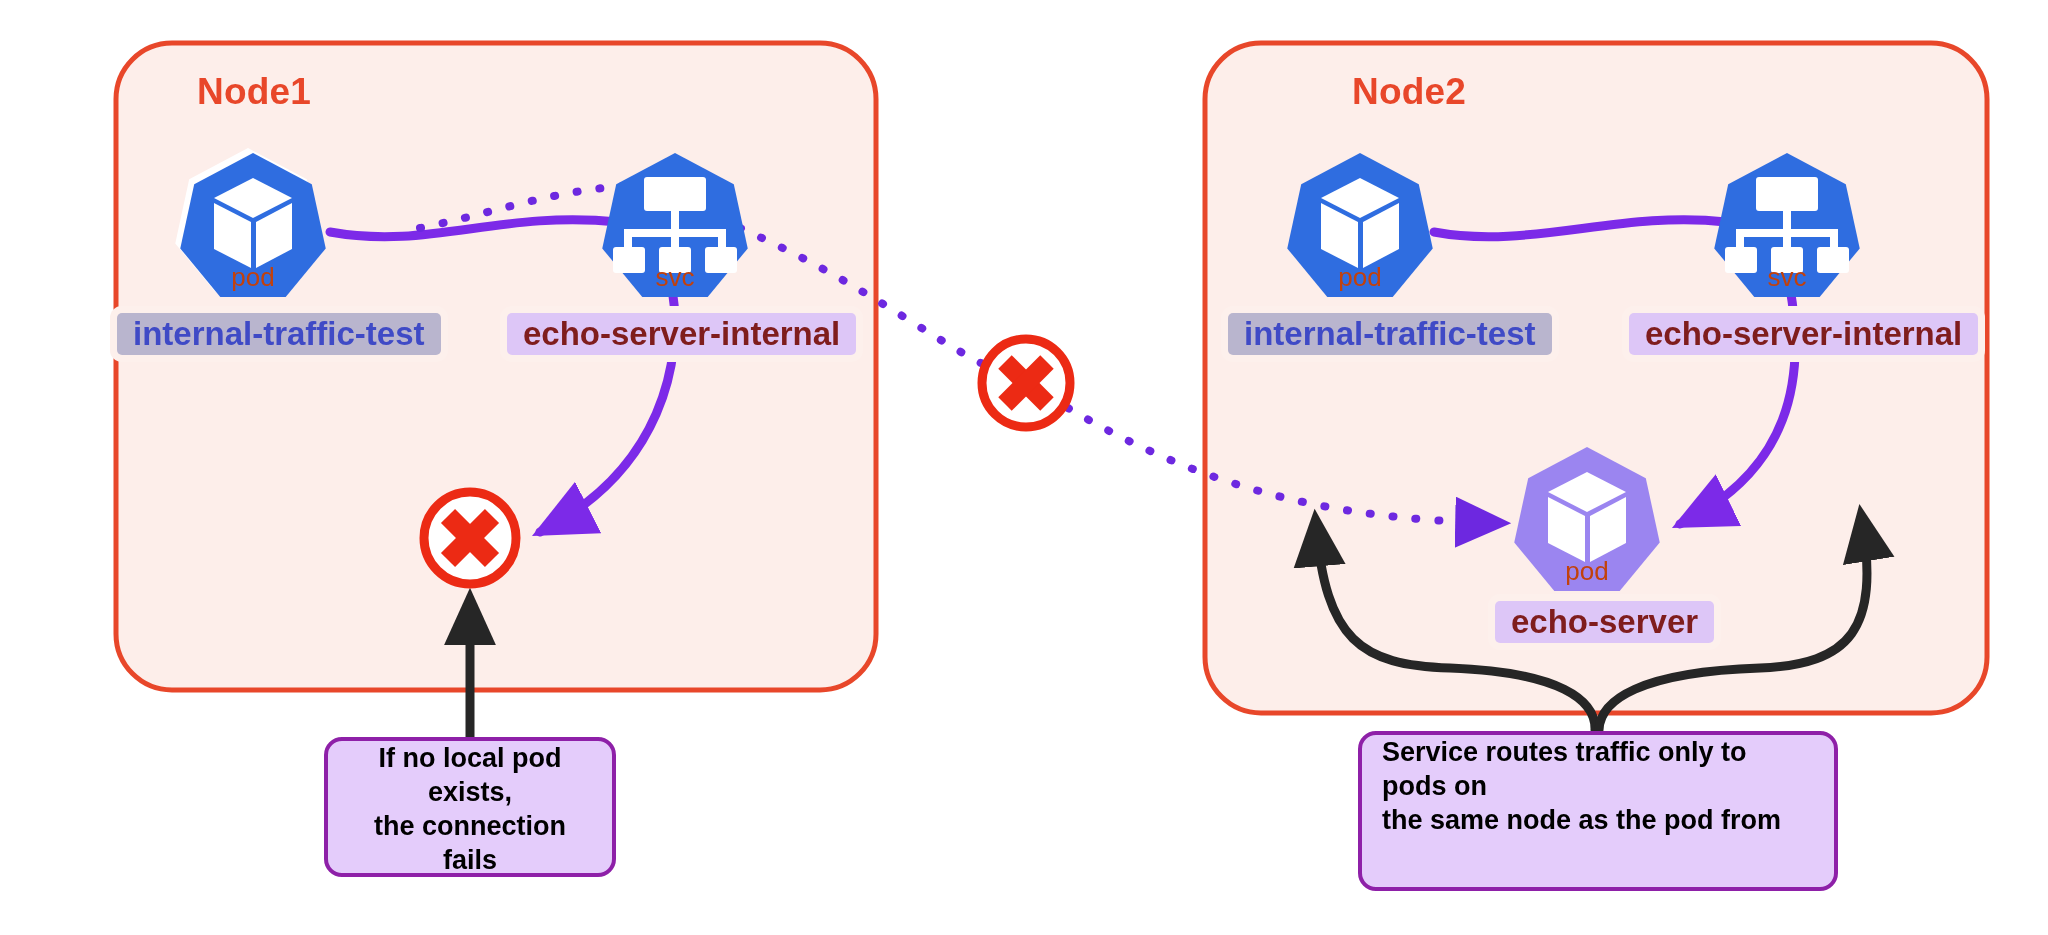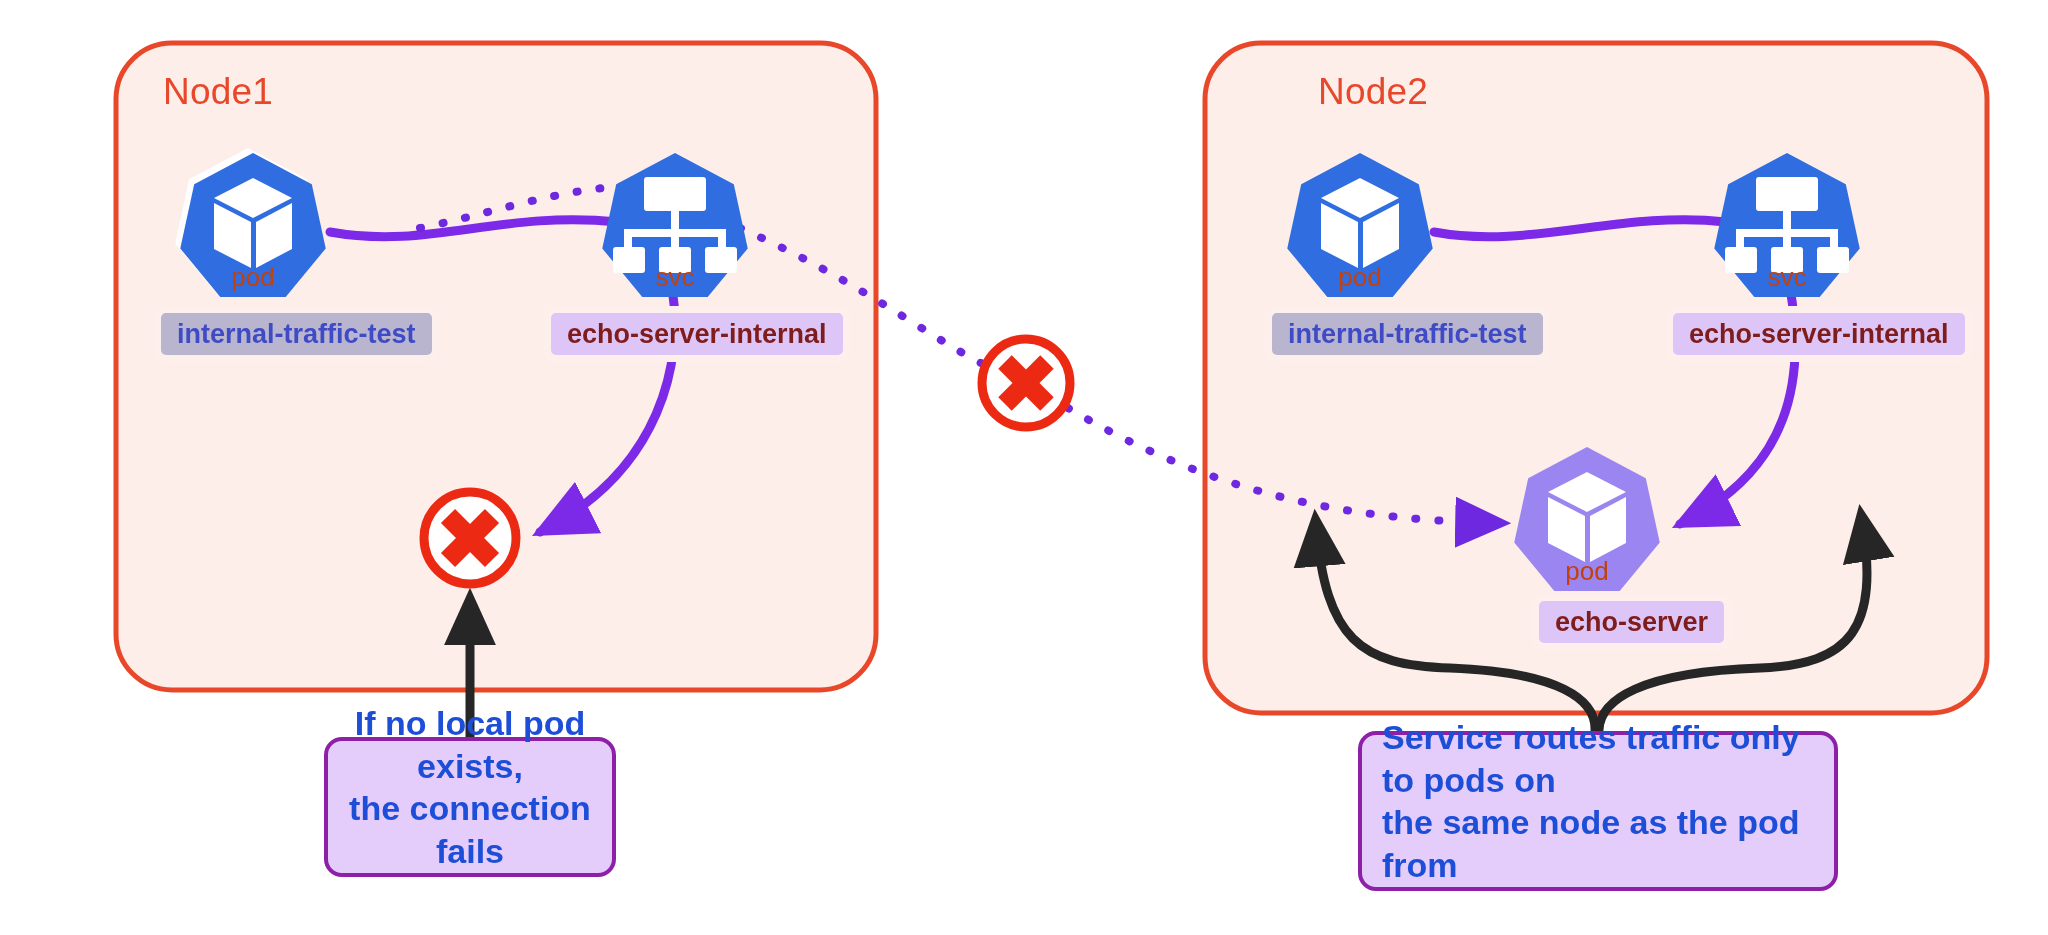--- a/index.html
+++ b/index.html
@@ -9,41 +9,41 @@
     font-family:"Liberation Sans","DejaVu Sans",sans-serif;
   }
   #stage{position:absolute;inset:0;width:2048px;height:935px;}
   #stage svg{position:absolute;left:0;top:0;width:2048px;height:935px;}
 
   
   .layer{position:absolute;left:0;top:0;width:2048px;height:935px;pointer-events:none;}
   .layer > *{pointer-events:auto;}
 
   .node-title{
-    position:absolute;font-size:37px;font-weight:400;color:#e8472a;
-    letter-spacing:.2px;white-space:nowrap;
+    position:absolute;font-size:37px;font-weight:700;color:#e8472a;
+    letter-spacing:.2px;white-space:nowrap;margin-left:34px;
   }
 
   .k8s-label{
     position:absolute;color:#c2410c;font-size:26px;font-weight:400;
     white-space:nowrap;text-align:center;
   }
 
   .badge{
     position:absolute;display:flex;align-items:center;justify-content:center;
-    height:42px;padding:0 16px;border-radius:5px;font-size:27px;font-weight:700;
-    white-space:nowrap;box-shadow:0 0 0 7px #fdf0ec;margin-left:44px;
+    height:42px;padding:0 16px;border-radius:5px;font-size:33px;font-weight:700;
+    white-space:nowrap;box-shadow:0 0 0 7px #fdf0ec;
   }
   .badge-gray{background:#b9b5ce;color:#3f4ac6;}
   .badge-violet{background:#ddc6f7;color:#7f1d1d;}
 
   .callout{
     position:absolute;background:#e4ccfb;border:4px solid #8e20a8;border-radius:18px;
-    box-sizing:border-box;display:flex;align-items:flex-end;
-    color:#1d4ed8;font-size:34px;font-weight:700;line-height:1.26;
+    box-sizing:border-box;display:flex;align-items:flex-start;
+    color:#000000;font-size:27px;font-weight:700;line-height:1.26;
   }
   .callout-inner{padding:0 20px;width:100%;}
   .callout-center{text-align:center;}
   .callout .ln{display:block;}
 </style>
 </head>
 <body>
 
 <div id="stage">
 

